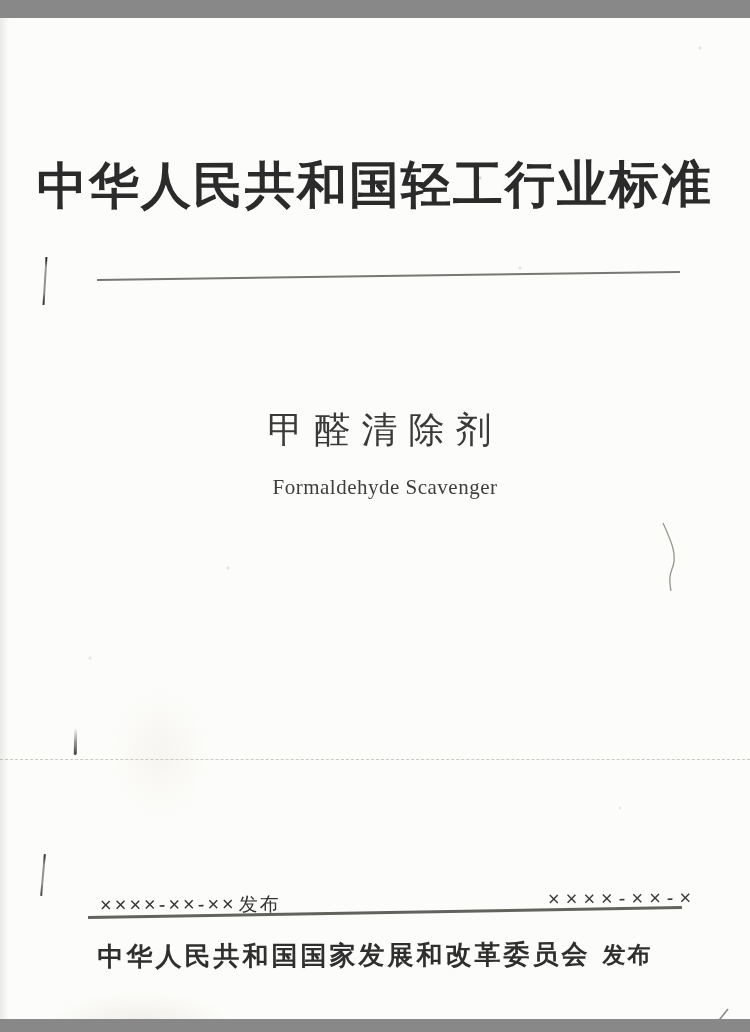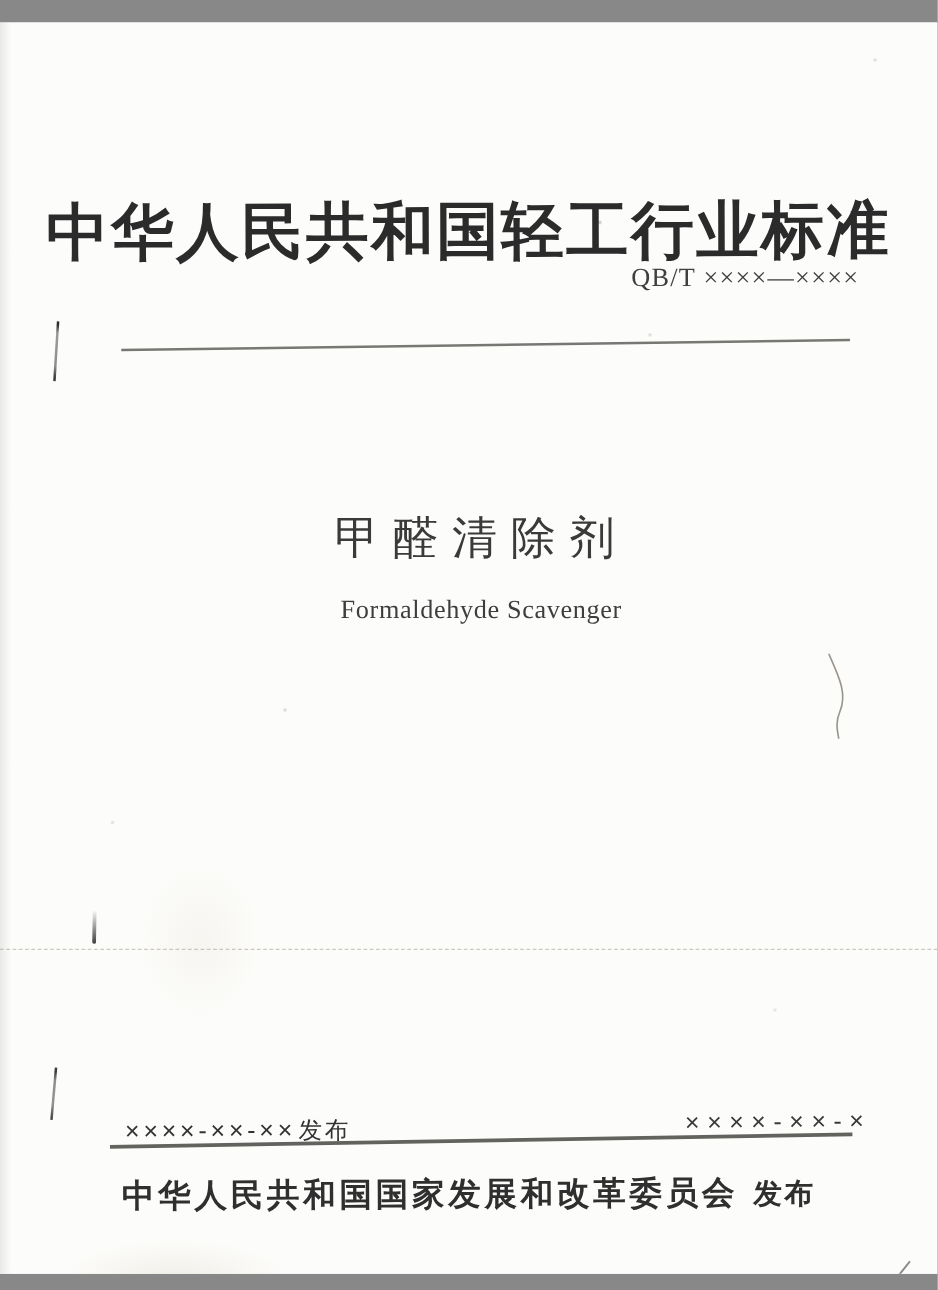--- a/index.html
+++ b/index.html
@@ -134,21 +134,20 @@
   .hair{top:495px;left:653px;}
   .slash{top:988px;left:709px;}
 </style>
 </head>
 <body>
 
 <div class="page">
 
   <div class="abs doc-title">中华人民共和国轻工行业标准</div>
 
-  <div class="abs std-no">QB/T ××××—××××</div>
 
   <div class="abs rule1"></div>
 
   <div class="abs subject-zh">甲醛清除剂</div>
 
   <div class="abs subject-en">Formaldehyde Scavenger</div>
 
   <div class="abs crease"></div>
 
   <div class="abs issue-date">

